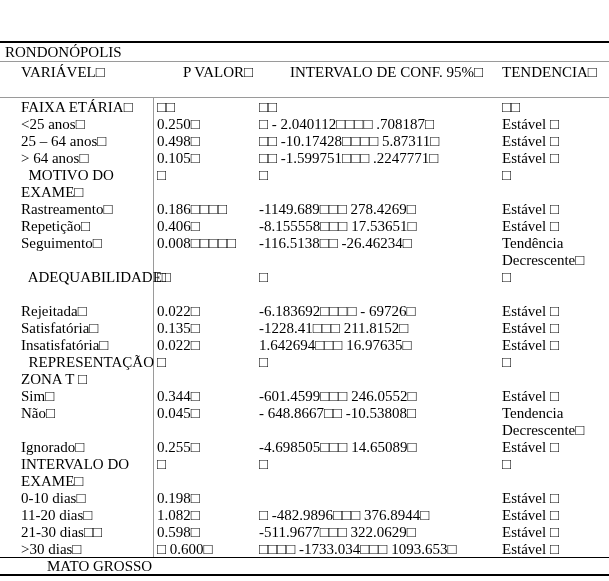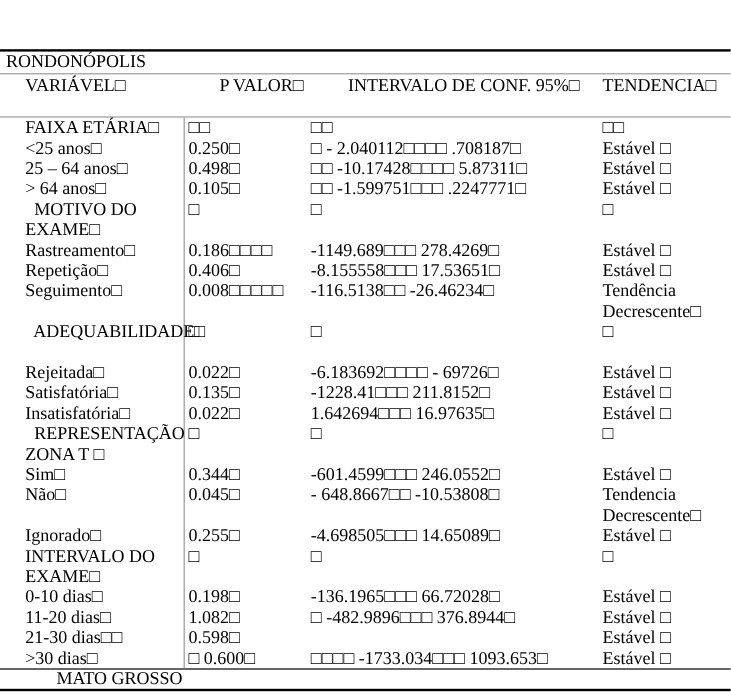--- a/index.html
+++ b/index.html
@@ -188,32 +188,32 @@
       </div>
       <div class="rowline">
         <span class="cell c0">EXAME□</span>
         <span class="cell c1"></span>
         <span class="cell c2"></span>
         <span class="cell c3"></span>
       </div>
       <div class="rowline">
         <span class="cell c0">0-10 dias□</span>
         <span class="cell c1">0.198□</span>
-        <span class="cell c2">-136.1965□□□ 66.72028□</span>
         <span class="cell c3">Estável □</span>
       </div>
       <div class="rowline">
         <span class="cell c0">11-20 dias□</span>
         <span class="cell c1">1.082□</span>
         <span class="cell c2">□ -482.9896□□□ 376.8944□</span>
         <span class="cell c3">Estável □</span>
       </div>
       <div class="rowline">
         <span class="cell c0">21-30 dias□□</span>
         <span class="cell c1">0.598□</span>
+        <span class="cell c2">-511.9677□□□ 322.0629□</span>
         <span class="cell c3">Estável □</span>
       </div>
       <div class="rowline">
         <span class="cell c0">&gt;30 dias□</span>
         <span class="cell c1">□ 0.600□</span>
         <span class="cell c2">□□□□ -1733.034□□□ 1093.653□</span>
         <span class="cell c3">Estável □</span>
       </div>
     </div>
 

